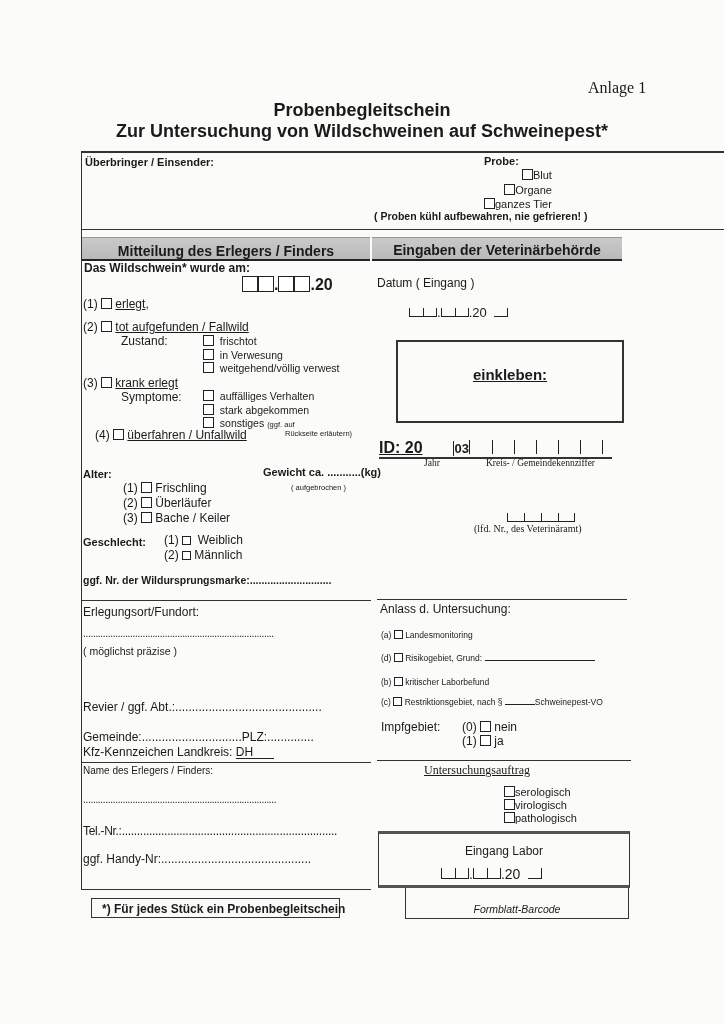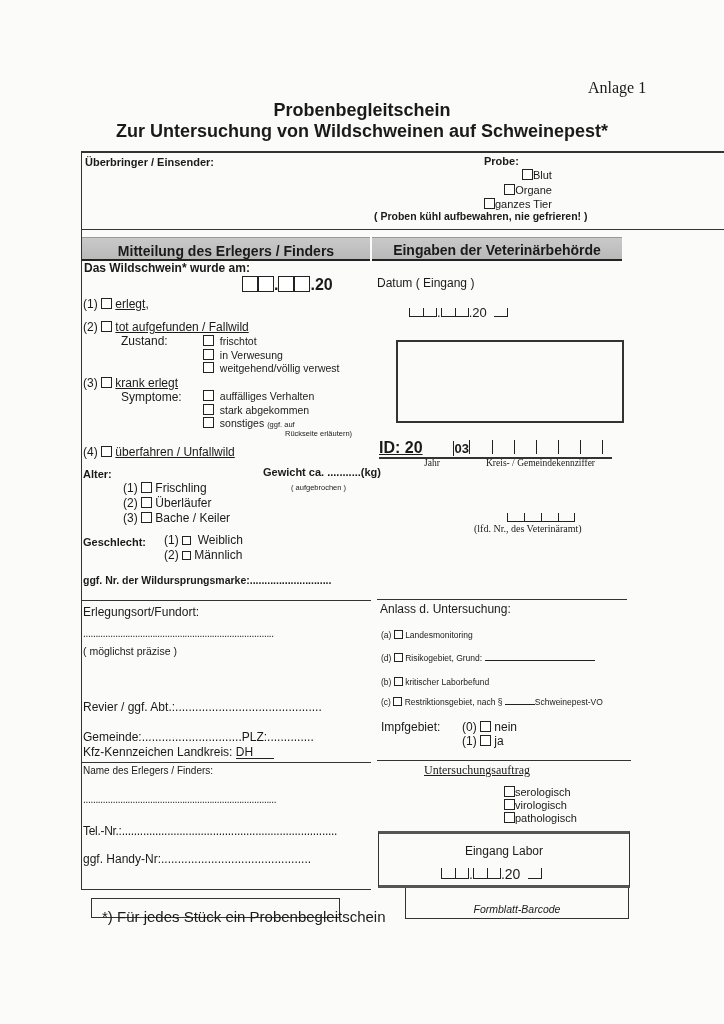--- a/index.html
+++ b/index.html
@@ -76,21 +76,21 @@
 <div class="abs" style="left:83px;top:376px;font-size:12px;">
   <span>(3)</span> <span class="cb"></span> <span class="u">krank erlegt</span>
 </div>
 <div class="abs" style="left:121px;top:390px;font-size:12px;">Symptome:</div>
 <div class="abs" style="left:203px;top:390px;font-size:10.5px;line-height:13.5px;">
   <div><span class="cb"></span>&nbsp;&nbsp;<span>auffälliges Verhalten</span></div>
   <div><span class="cb"></span>&nbsp;&nbsp;<span>stark abgekommen</span></div>
   <div><span class="cb"></span>&nbsp;&nbsp;<span>sonstiges</span> <span style="font-size:7.5px;">(ggf. auf</span></div>
 </div>
 <div class="abs" style="left:285px;top:429px;font-size:7.5px;">Rückseite erläutern)</div>
-<div class="abs" style="left:83px;top:445px;font-size:12px;">
+<div class="abs" style="left:83px;top:428px;font-size:12px;padding-left:12px;">
   <span>(4)</span> <span class="cb"></span> <span class="u">überfahren / Unfallwild</span>
 </div>
 
 <div class="abs b" style="left:83px;top:468px;font-size:11px;">Alter:</div>
 <div class="abs b" style="left:227px;top:466px;font-size:11px;margin-left:36px;">Gewicht ca. ...........(kg)</div>
 <div class="abs" style="left:291px;top:483px;font-size:7.5px;">( aufgebrochen )</div>
 <div class="abs" style="left:123px;top:481px;font-size:12px;line-height:15px;">
   <div><span>(1)</span> <span class="cb"></span> <span>Frischling</span></div>
   <div><span>(2)</span> <span class="cb"></span> <span>Überläufer</span></div>
   <div><span>(3)</span> <span class="cb"></span> <span>Bache / Keiler</span></div>
@@ -113,29 +113,30 @@
   <span style="display:inline-block;width:38px;border-bottom:1px solid #222;line-height:12px;">DH</span>
 </div>
 
 <div class="hrule" style="left:81px;top:762px;width:290px;"></div>
 <div class="abs" style="left:83px;top:765px;font-size:10px;">Name des Erlegers / Finders:</div>
 <div class="abs" style="left:83px;top:794px;font-size:10px;letter-spacing:-0.3px;">..............................................................................</div>
 <div class="abs" style="left:83px;top:824px;font-size:12px;letter-spacing:-0.3px;">Tel.-Nr.:.......................................................................</div>
 <div class="abs" style="left:83px;top:852px;font-size:12px;">ggf. Handy-Nr:.............................................</div>
 
 <div class="box" style="left:91px;top:898px;width:249px;height:20px;">
-  <div class="abs" style="left:10px;top:9px;font-size:15px;white-space:nowrap;">*) Für jedes Stück ein Probenbegleitschein</div>
+  <div class="abs" style="left:10px;top:3px;font-size:12px;white-space:nowrap;font-weight:bold;">*) Für jedes Stück ein Probenbegleitschein</div>
 </div>
 
 <div class="abs hdr-band" style="left:372px;top:237px;width:250px;height:24px;padding-top:4px;">Eingaben der Veterinärbehörde</div>
 <div class="abs" style="left:377px;top:276px;font-size:12px;">Datum ( Eingang )</div>
 <div class="abs" style="left:409px;top:305px;font-size:13px;">
   <span class="slot"></span><span class="slot end"></span><span>.</span><span class="slot"></span><span class="slot end"></span><span>.20</span>&nbsp;&nbsp;<span class="slot end" style="border-left:none;"></span>
 </div>
 <div class="box" style="left:396px;top:340px;width:228px;height:83px;border-width:2.5px;">
+  <div class="abs b u" style="left:0;width:100%;top:24px;text-align:center;font-size:15px;line-height:18px;">einkleben:</div>
 </div>
 
 <div class="abs b" style="left:379px;top:439px;font-size:16px;">
   <span class="u">ID: 20</span><span style="display:inline-block;width:30px;border-bottom:1.5px solid #222;">&nbsp;</span><span style="border-left:1.5px solid #222;padding-left:1px;font-size:13px;">03</span><span class="idslot" style="width:23px;"></span><span class="idslot" style="width:22px;"></span><span class="idslot" style="width:22px;"></span><span class="idslot" style="width:22px;"></span><span class="idslot" style="width:22px;"></span><span class="idslot" style="width:22px;"></span><span class="idslot" style="width:0;"></span>
 </div>
 <div class="hrule" style="left:379px;top:457px;width:233px;border-top-width:2px;"></div>
 <div class="abs serif" style="left:424px;top:458px;font-size:9.5px;">Jahr</div>
 <div class="abs serif" style="left:486px;top:458px;font-size:9.5px;">Kreis- / Gemeindekennziffer</div>
 
 <div class="abs" style="left:507px;top:510px;font-size:13px;">

